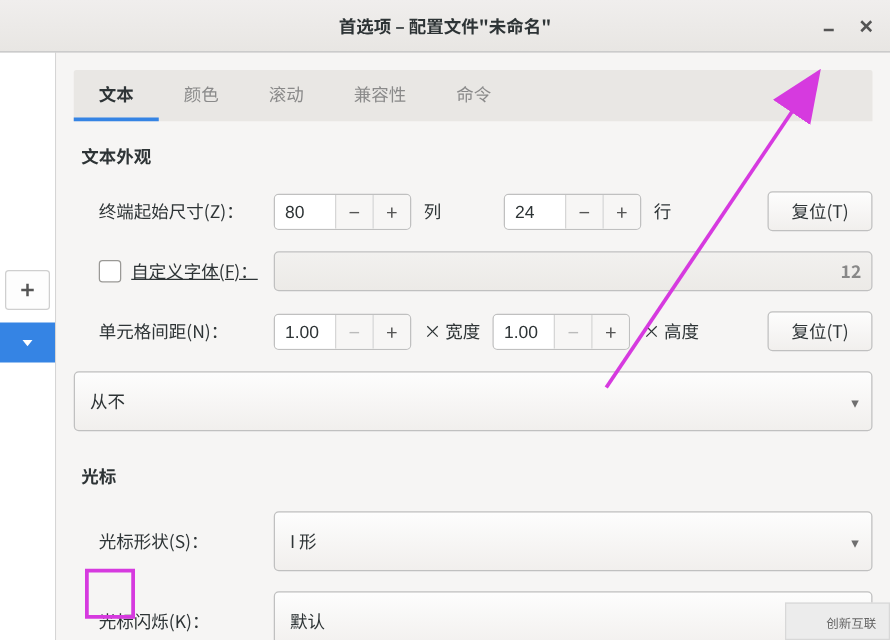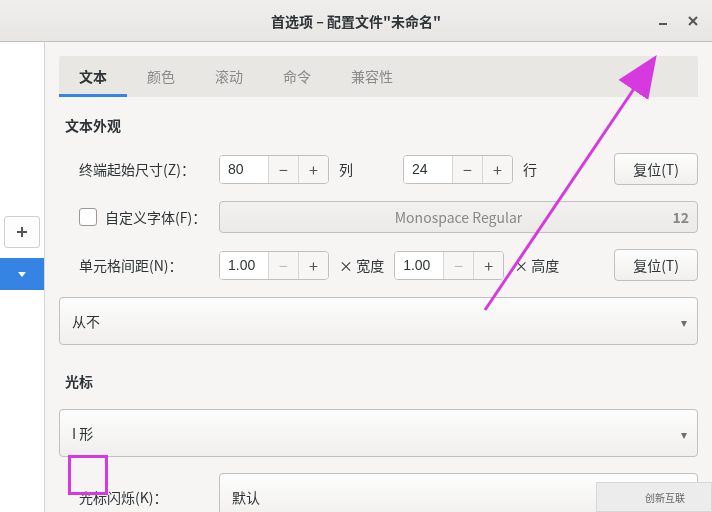--- a/index.html
+++ b/index.html
@@ -209,21 +209,21 @@
   .arrow-svg {
     position:absolute;
     left:0;top:0;
     width:712px;height:512px;
     pointer-events:none;
   }
   .watermark {
     position:absolute;
     right:0;
     bottom:0;
-    width:116px;
+    width:84px;
     height:30px;
     background:#ececec;
     border:1px solid #d8d8d8;
     display:flex;
     align-items:center;
     justify-content:center;
     font-size:10px;
     color:#666;
     gap:4px;
     text-align:right;
@@ -267,22 +267,22 @@
           <polygon points="2,4 10,4 6,9" fill="#fff"></polygon>
         </svg>
     </div>
   </div>
 
   <div class="rightcol">
     <div class="tabs">
       <div class="tab active">文本</div>
       <div class="tab">颜色</div>
       <div class="tab">滚动</div>
+      <div class="tab">兼容性</div>
       <div class="tab">命令</div>
-      <div class="tab">兼容性</div>
     </div>
 
     <div class="section-title">文本外观</div>
 
     <div class="row">
       <div class="lblcol">终端起始尺寸(Z)：</div>
       <div class="spin">
         <input value="80" style="">
         <div class="sbtn">−</div>
         <div class="sbtn">+</div>
@@ -293,26 +293,25 @@
         <input value="24" style="">
         <div class="sbtn">−</div>
         <div class="sbtn">+</div>
       </div>
       <span class="unit">行</span>
       <div style="flex:1"></div>
       <div class="resetbtn">复位(T)</div>
     </div>
 
     <div class="row">
-      <div class="lblcol" style="display:flex;align-items:center;gap:8px;">
+      <div class="lblcol" style="display:flex;align-items:center;gap:8px;text-decoration:underline;">
         <div class="checkbox"></div>
         <span>自定义字体(F)：</span>
       </div>
       <div class="fontbar">
-        <span>Monospace Regular</span>
         <span class="fontsize">12</span>
       </div>
     </div>
 
     <div class="row">
       <div class="lblcol">单元格间距(N)：</div>
       <div class="spin">
         <input value="1.00" style="">
         <div class="sbtn disabled">−</div>
         <div class="sbtn">+</div>
@@ -331,20 +330,21 @@
     <div class="row">
       <div class="combo">
         <span>从不</span>
         <span class="caret">▾</span>
       </div>
     </div>
 
     <div class="section-title">光标</div>
 
     <div class="row">
+      <div class="lblcol">光标形状(S)：</div>
       <div class="combo">
         <span>I 形</span>
         <span class="caret">▾</span>
       </div>
     </div>
 
     <div class="row">
       <div class="lblcol">光标闪烁(K)：</div>
       <div class="combo">
         <span>默认</span>

